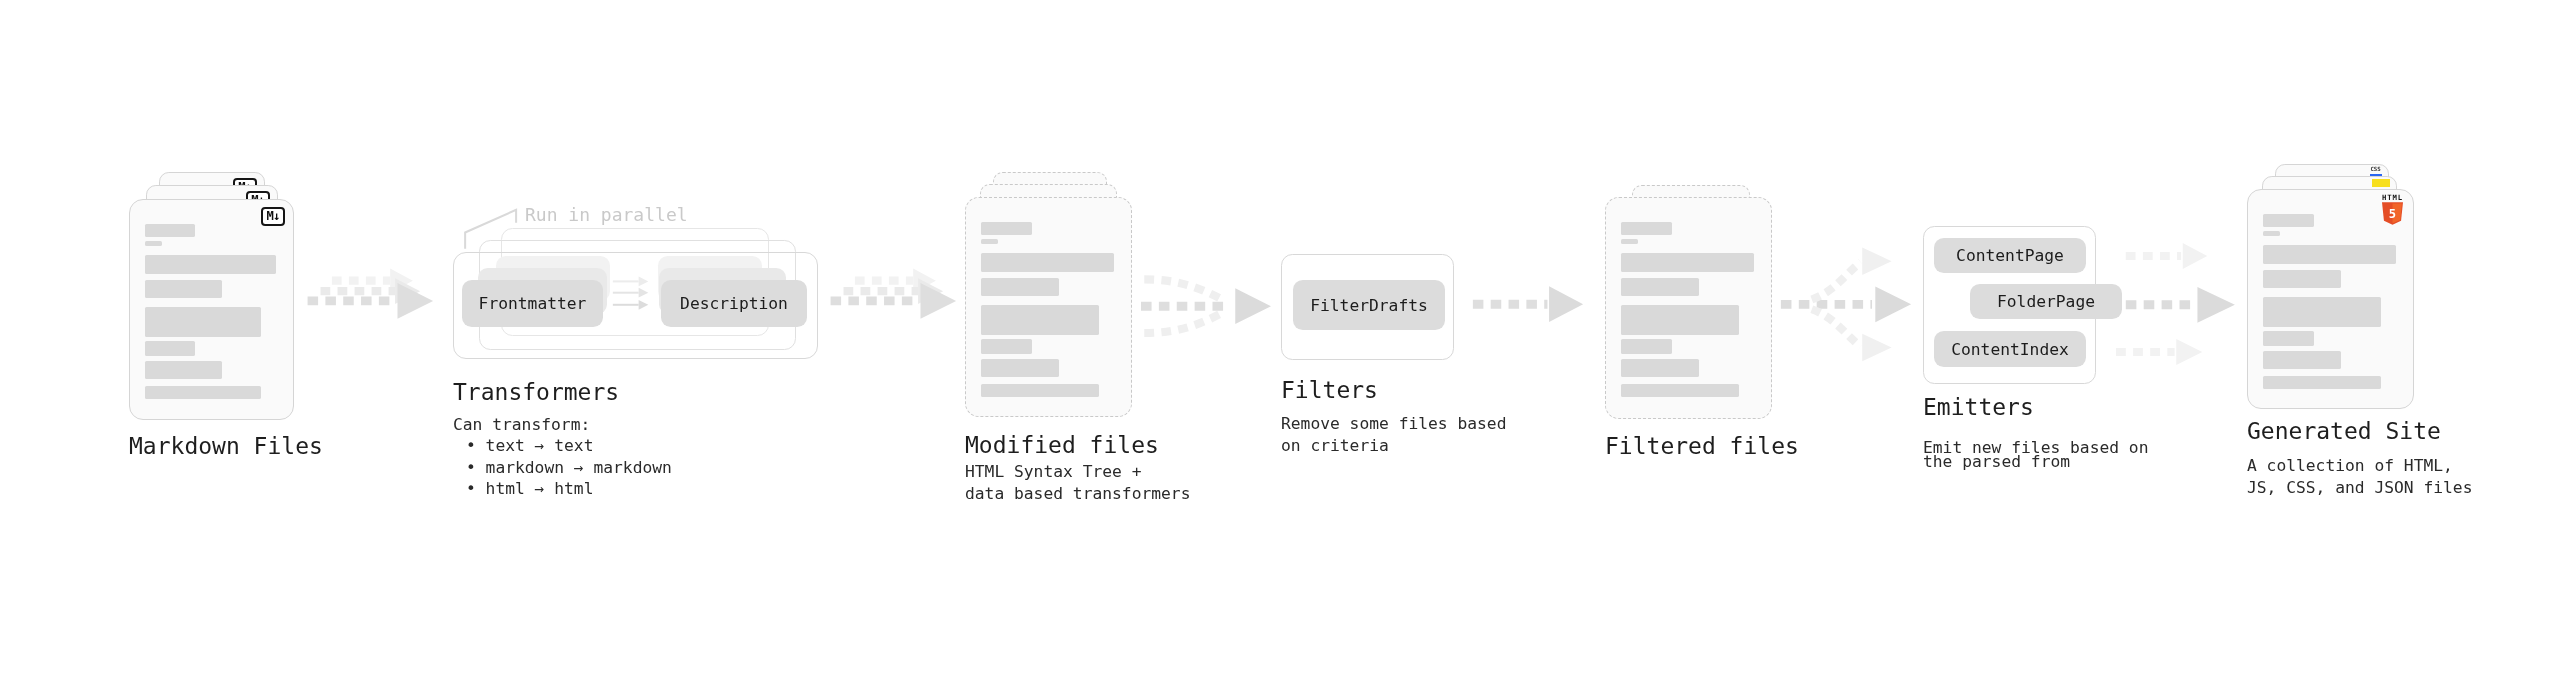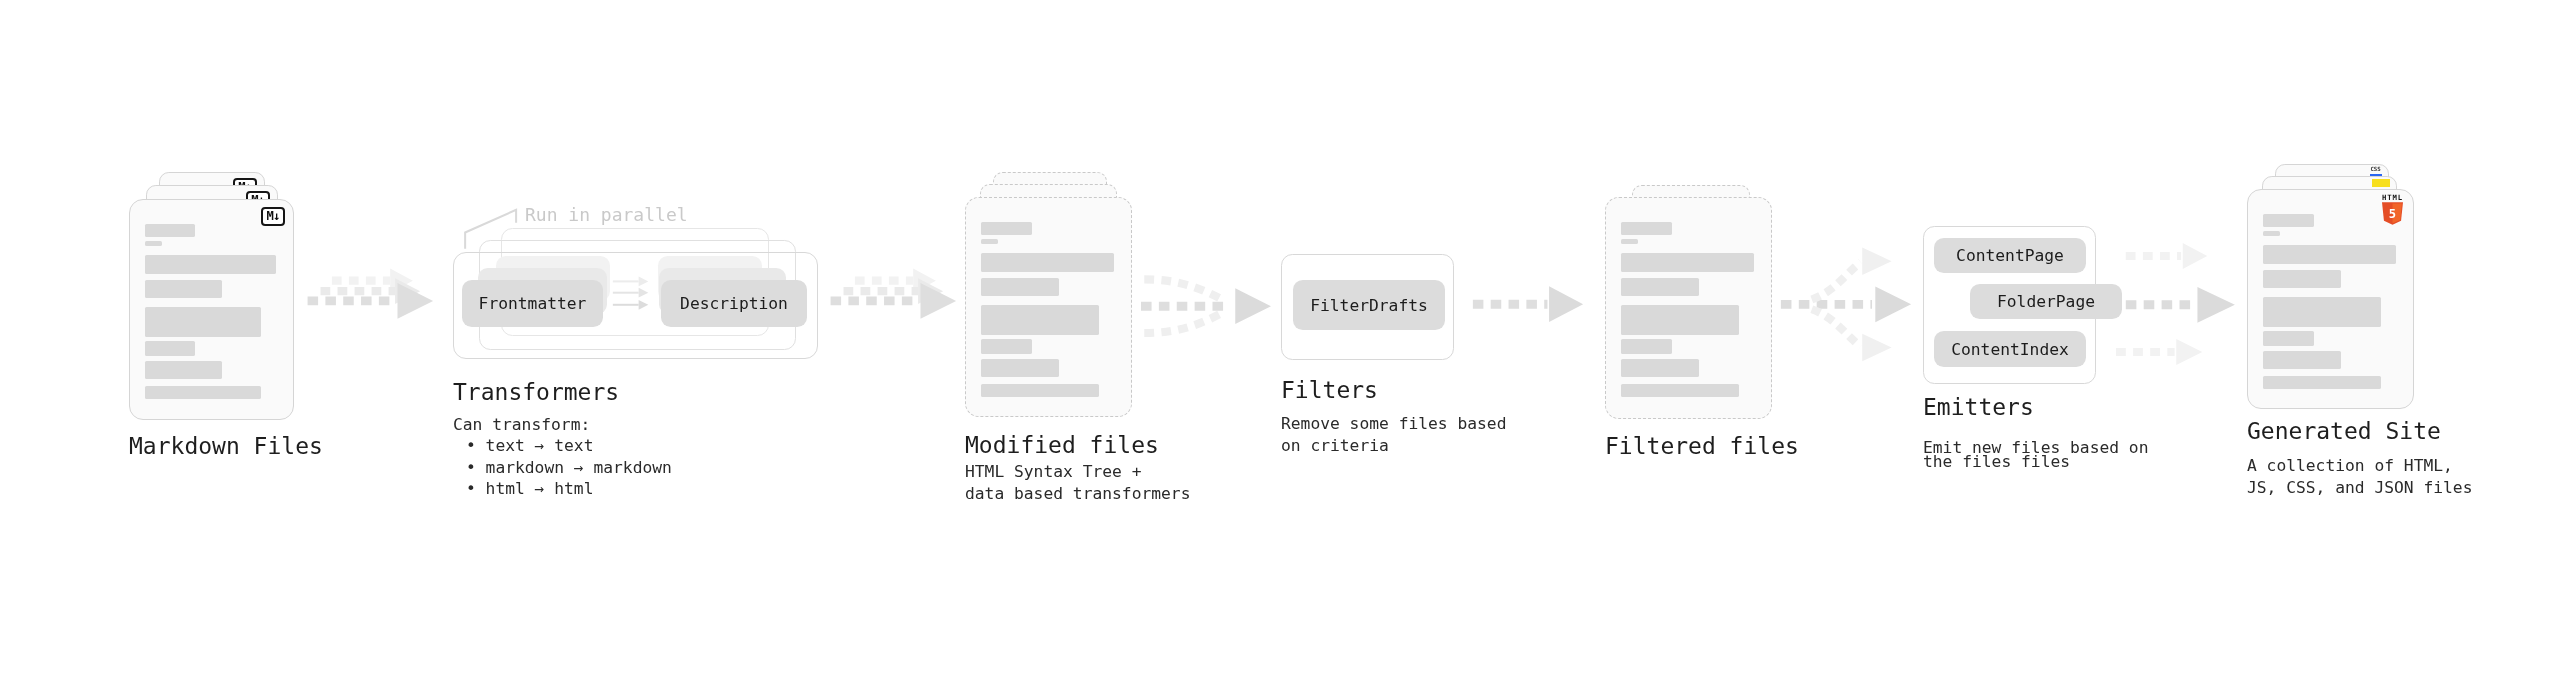--- a/index.html
+++ b/index.html
@@ -203,21 +203,21 @@
     <polygon points="122,52 122,96 166,74" fill="#dbdbdb"></polygon>
   </svg>
 
   <div>
     <div class="group-box" style="left:1923px; top:226px; width:173px; height:158px;"></div>
     <div class="pill" style="left:1934px; top:238px; width:152px; height:35px;">ContentPage</div>
     <div class="pill" style="left:1934px; top:284px; width:152px; height:35px;margin-left:36px;">FolderPage</div>
     <div class="pill" style="left:1934px; top:331px; width:152px; height:36px;">ContentIndex</div>
     <div class="stage-label" style="left:1923px; top:394px;">Emitters</div>
     <div class="body-line" style="left:1923px; top:430px;margin-top:8px;">Emit new files based on</div>
-    <div class="body-line" style="left:1923px; top:452px;">the files files</div>
+    <div class="body-line" style="left:1923px; top:452px;">the parsed from</div>
   </div>
 
   <svg class="arrow" style="left:2103px; top:238px;" width="140" height="132" viewBox="0 0 172 162">
     <line x1="28" y1="22" x2="96" y2="22" stroke="#f2f2f2" stroke-width="10" stroke-dasharray="12 9"></line>
     <polygon points="98,6 98,38 128,22" fill="#f2f2f2"></polygon>
     <line x1="6" y1="82" x2="112" y2="82" stroke="#dcdcdc" stroke-width="11" stroke-dasharray="13 9"></line>
     <polygon points="116,60 116,104 162,82" fill="#dbdbdb"></polygon>
     <line x1="16" y1="140" x2="88" y2="140" stroke="#f2f2f2" stroke-width="10" stroke-dasharray="12 9"></line>
     <polygon points="90,124 90,156 122,140" fill="#f2f2f2"></polygon>
   </svg>

